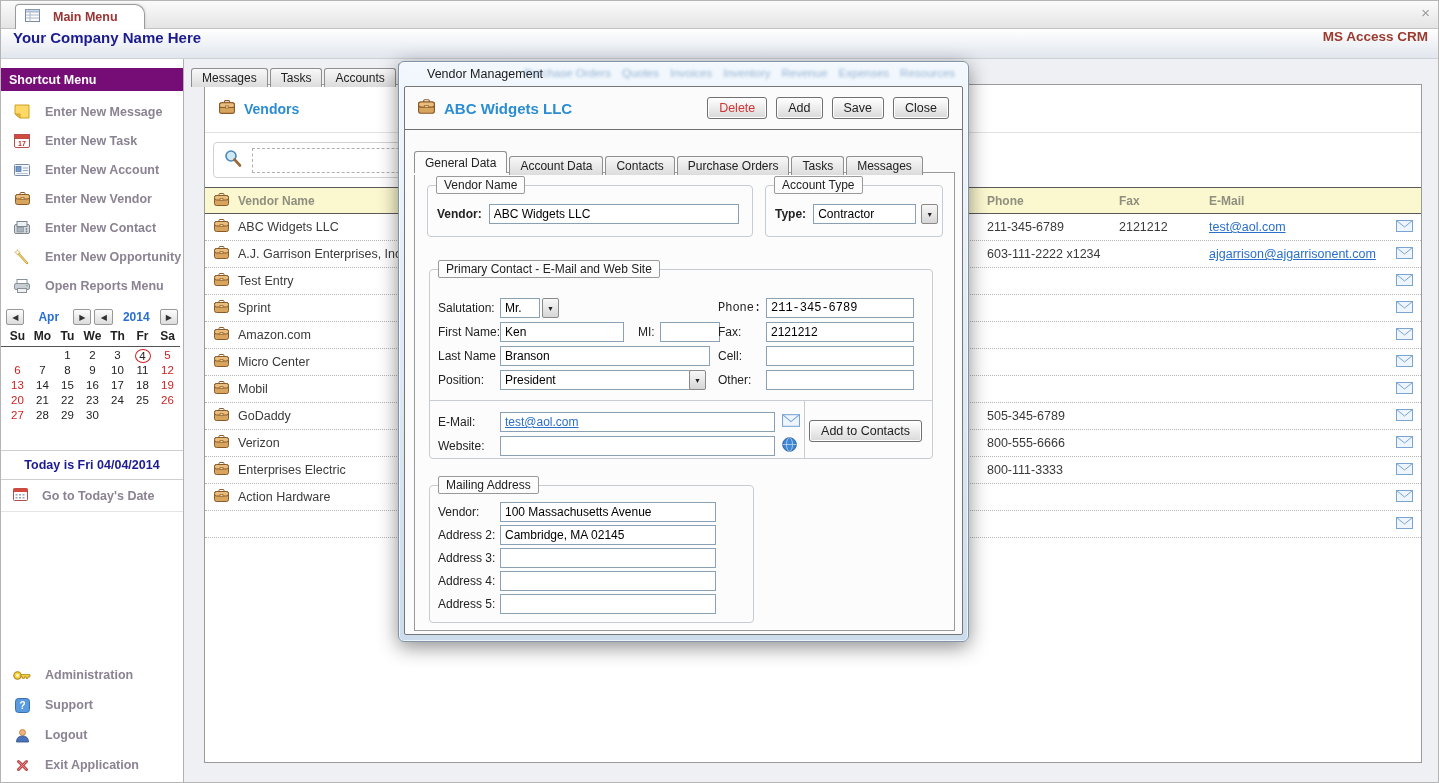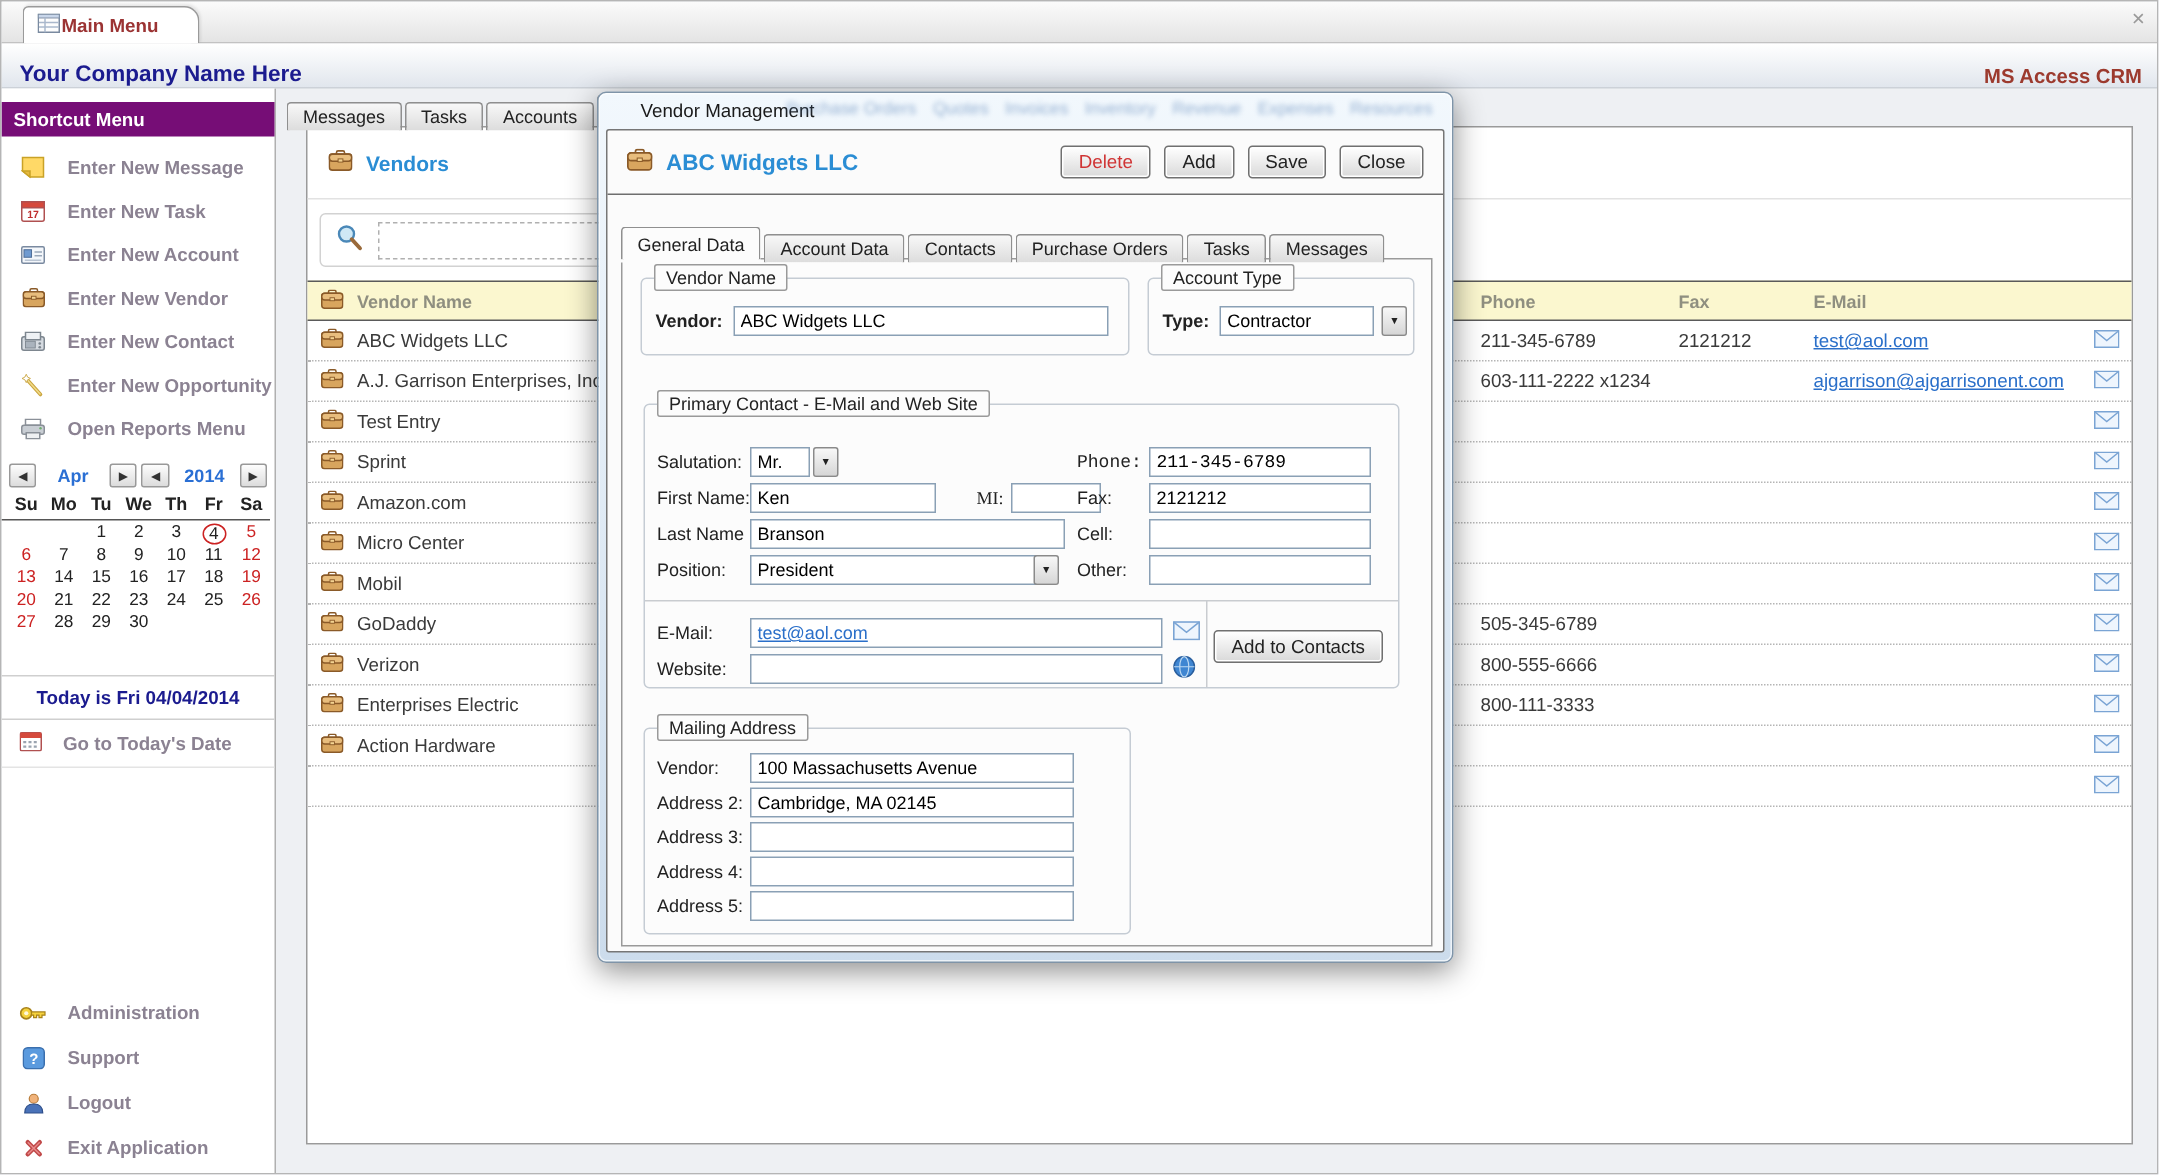--- a/index.html
+++ b/index.html
@@ -3,30 +3,30 @@
 <meta charset="utf-8">
 <style>
   * { box-sizing: border-box; margin: 0; padding: 0; }
   html,body { width:1439px; height:783px; overflow:hidden; }
   body { font-family:"Liberation Sans", sans-serif; font-size:12px; color:#333; background:#eef0f3; }
   .app { position:relative; width:1439px; height:783px; border:1px solid #b5b5b5; background:#eef0f3; overflow:hidden; }
 
   
   .top-strip { position:absolute; left:0; top:0; width:1439px; height:28px;
     background:linear-gradient(#fbfbfb,#e4e4e4); border-bottom:1px solid #c2c2c2; }
-  .main-menu-tab { position:absolute; left:14px; top:3px; height:25px; display:flex; align-items:center; gap:1px;
+  .main-menu-tab { position:absolute; left:14px; top:3px; height:25px; display:flex; align-items:center; gap:13px;
     padding:0 26px 0 9px; background:#fff; border:1px solid #9a9a9a; border-bottom:none;
     border-radius:4px 10px 0 0; box-shadow:1px -1px 2px rgba(0,0,0,.08); }
   .main-menu-tab .lbl { color:#9b3333; font-weight:bold; font-size:12.5px; }
   .win-close { position:absolute; right:10px; top:4px; color:#9a9a9a; font-size:15px; line-height:1; cursor:default; }
 
   
   .company-bar { position:absolute; left:0; top:28px; width:1439px; height:30px;
     background:linear-gradient(#ffffff,#e1e6ed); border-bottom:1px solid #ccd1d8;
-    display:flex; align-items:flex-end; justify-content:space-between; padding:0 12px; }
+    display:flex; align-items:flex-start; justify-content:space-between; padding:0 12px; }
   .company-name { color:#1b1b8f; font-weight:bold; font-size:15px; }
   .app-name { color:#9c3a2e; font-weight:bold; font-size:13.5px; }
 
   .body-area { position:absolute; left:0; top:58px; width:1439px; height:725px; }
 
   
   .sidebar { position:absolute; left:0; top:0; bottom:0; width:183px; background:#fff;
     border-right:1px solid #b0b0b0; display:flex; flex-direction:column; padding-top:9px; }
   .sc-header { height:23px; background:#760d76; color:#fff; font-weight:bold; font-size:12.5px;
     display:flex; align-items:center; padding-left:8px; }
@@ -696,21 +696,21 @@
             <span class="legend">Primary Contact - E-Mail and Web Site</span>
 
             <div class="frow" style="left:8px; top:28px;">
               <span class="flabel" style="width:62px;">Salutation:</span>
               <input class="tinput" style="width: 40px;" type="text" value="Mr.">
               <span class="ddbtn"></span>
             </div>
             <div class="frow" style="left:8px; top:52px;">
               <span class="flabel" style="width:62px;">First Name:</span>
               <input class="tinput" style="width: 124px;" type="text" value="Ken">
-              <span class="flabel" style="margin-left:27px; margin-right:5px;font-family:Liberation Serif, serif;">MI:</span>
+              <span class="flabel" style="margin-left:14px; margin-right:5px;">MI:</span>
               <input class="tinput" style="width: 60px;" type="text" value="">
             </div>
             <div class="frow" style="left:8px; top:76px;">
               <span class="flabel" style="width:62px;">Last Name</span>
               <input class="tinput" style="width: 210px;" type="text" value="Branson">
             </div>
             <div class="frow" style="left:8px; top:100px;">
               <span class="flabel" style="width:62px;">Position:</span>
               <input class="tinput" style="width: 191px;" type="text" value="President">
               <span class="ddbtn" style="margin-left:-2px;"></span>

